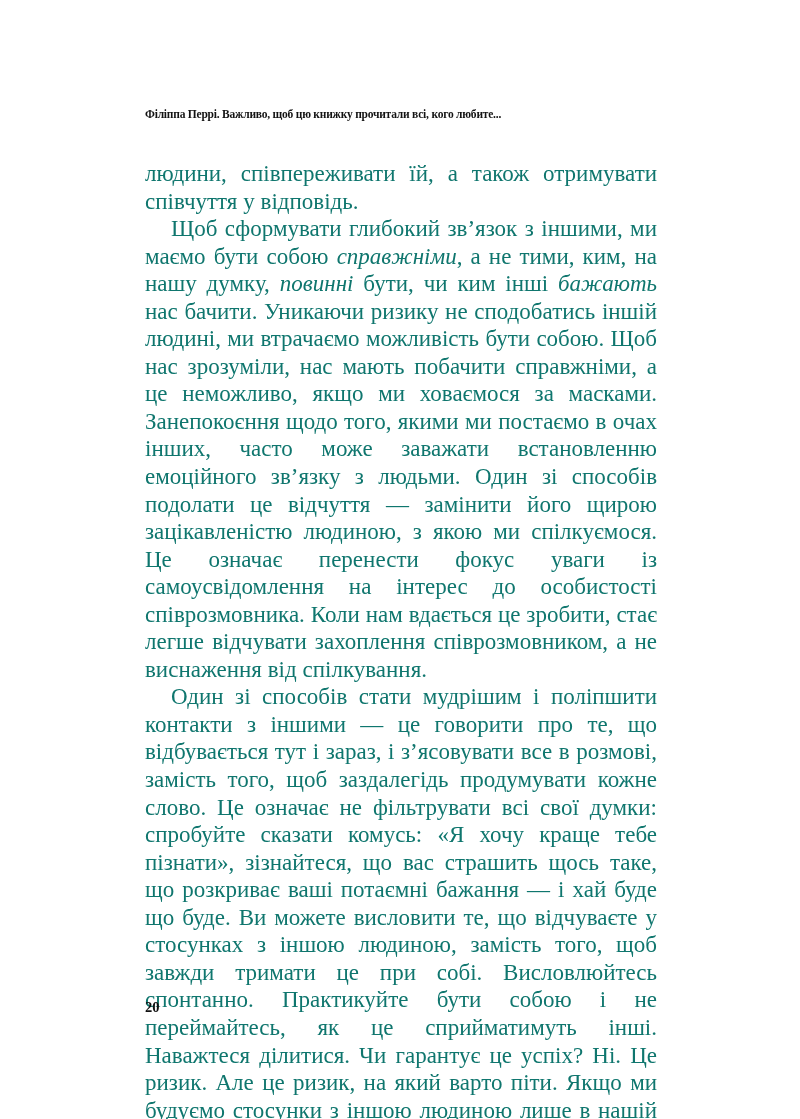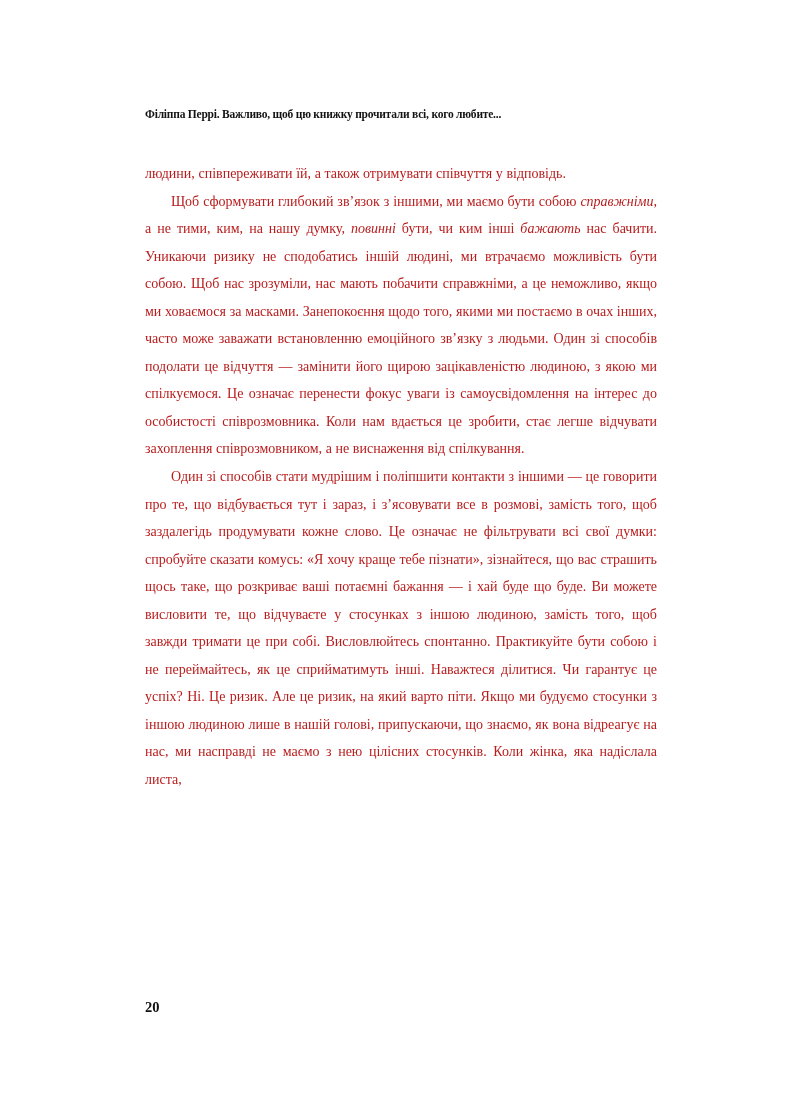--- a/index.html
+++ b/index.html
@@ -48,23 +48,23 @@
     position: absolute;
     left: 145px;
     top: 160px;
     width: 512px;
   }
 
   .para {
     margin: 0;
     text-align: justify;
     text-justify: inter-word;
-    font-size: 14px;
+    font-size: 23px;
     line-height: 27.55px;
-    color: #b91c1c;
+    color: #0f766e;
     hyphens: manual;
     -webkit-hyphens: manual;
     word-spacing: 0.1px;
   }
 
   .para.indent {
     text-indent: 26px;
   }
 
   .para em {

